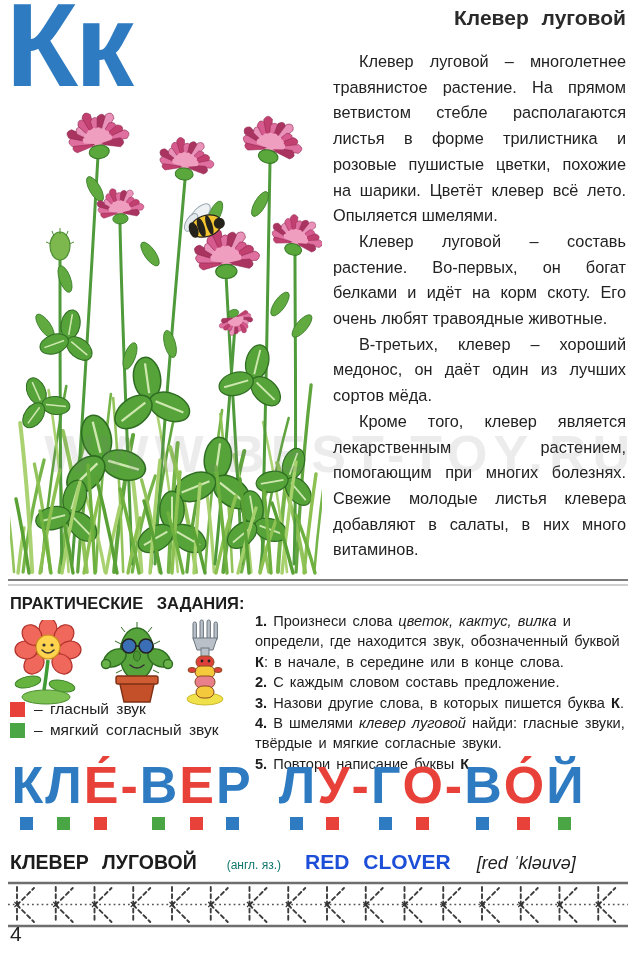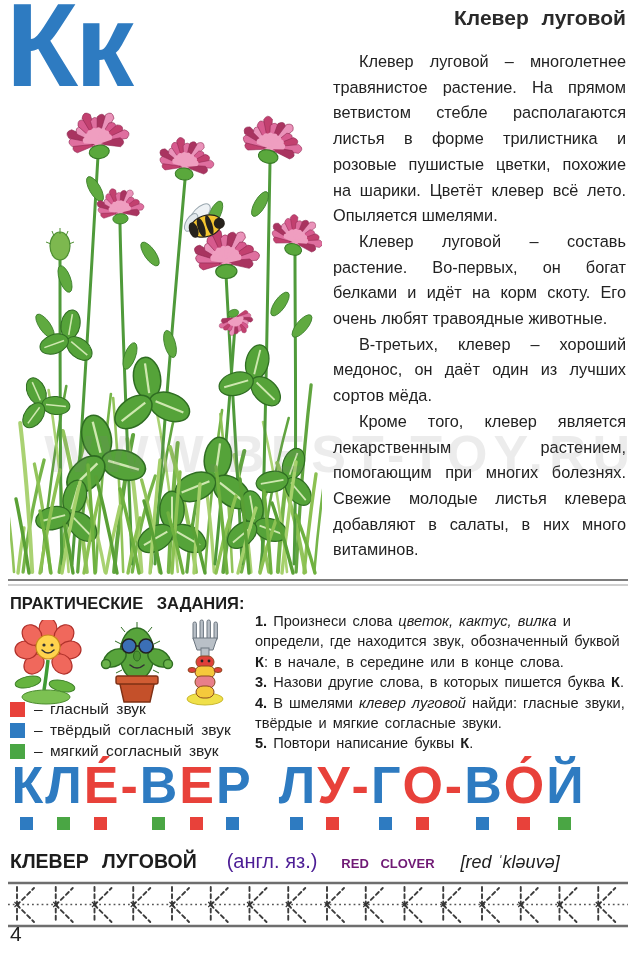--- a/index.html
+++ b/index.html
@@ -57,22 +57,22 @@
   #syllables{position:absolute;left:10px;top:757px;display:flex;align-items:flex-start;}
   .syl-word{display:flex;}
   .syl-word + .syl-word{margin-left:26px;}
   .lu{display:flex;flex-direction:column;align-items:center;padding:0 1.5px;}
   .ltr{font-size:52px;font-weight:bold;line-height:56px;letter-spacing:-1px;}
   .sqr{width:13px;height:13px;margin-top:4px;}
   .sqr.hidden{visibility:hidden;}
   
   #translation{position:absolute;left:10px;top:850px;display:flex;align-items:baseline;white-space:nowrap;}
   #translation .ru{font-size:19.5px;font-weight:bold;word-spacing:8px;color:#1d1d1d;}
-  #translation .note{font-size:20px;margin-left:30px;color:#4c1d95;}
-  #translation .en{font-size:13px;font-weight:bold;word-spacing:8px;margin-left:24px;color:#701a75;}
+  #translation .note{font-size:12px;margin-left:30px;color:#0f766e;}
+  #translation .en{font-size:21px;font-weight:bold;word-spacing:8px;margin-left:24px;color:#1d4ed8;}
   #translation .tr{font-size:18px;margin-left:26px;color:#1d1d1d;font-style:italic;}
   
   #band{position:absolute;left:8px;top:881px;}
   
   #page-num{position:absolute;left:10px;top:922px;font-size:21px;color:#222;}
 </style>
 </head>
 <body>
 
 <div id="page">
@@ -559,31 +559,28 @@
     <ellipse cx="12" cy="52" rx="4" ry="2.5" fill="#e0403a" stroke="#8a4a20" stroke-width="1"></ellipse>
     <ellipse cx="38" cy="52" rx="4" ry="2.5" fill="#e0403a" stroke="#8a4a20" stroke-width="1"></ellipse>
   </svg>
 
   <div id="legend">
     <div class="legend-row">
       <span class="legend-sq" style="background: rgb(232, 65, 58);"></span>
       <span class="legend-label">– гласный звук</span>
     </div>
     <div class="legend-row">
-      <span class="legend-sq" style="background: rgb(46, 123, 193);"></span>
-      <span class="legend-label">– твёрдый согласный звук</span>
-    </div>
-    <div class="legend-row">
       <span class="legend-sq" style="background: rgb(74, 166, 68);"></span>
       <span class="legend-label">– мягкий согласный звук</span>
     </div>
   </div>
 
   <div id="tasks">
       <p><span class="b">1.</span><span> Произнеси слова </span><span class="i">цветок, кактус, вилка</span><span> и определи, где находится звук, обозначенный буквой </span><span class="b">К</span><span>: в начале, в середине или в конце слова.</span></p>
+      <p><span class="b">2.</span><span> С каждым словом составь предложение.</span></p>
       <p><span class="b">3.</span><span> Назови другие слова, в которых пишется буква </span><span class="b">К</span><span>.</span></p>
       <p><span class="b">4.</span><span> В шмелями </span><span class="i">клевер луговой</span><span> найди: гласные звуки, твёрдые и мягкие согласные звуки.</span></p>
       <p><span class="b">5.</span><span> Повтори написание буквы </span><span class="b">К</span><span>.</span></p>
     </div>
 
   <div id="syllables">
       <div class="syl-word">
         <div class="lu">
           <div class="ltr" style="color: rgb(46, 123, 193);">К</div>
           <div class="sqr" style="background: rgb(46, 123, 193);"></div>

